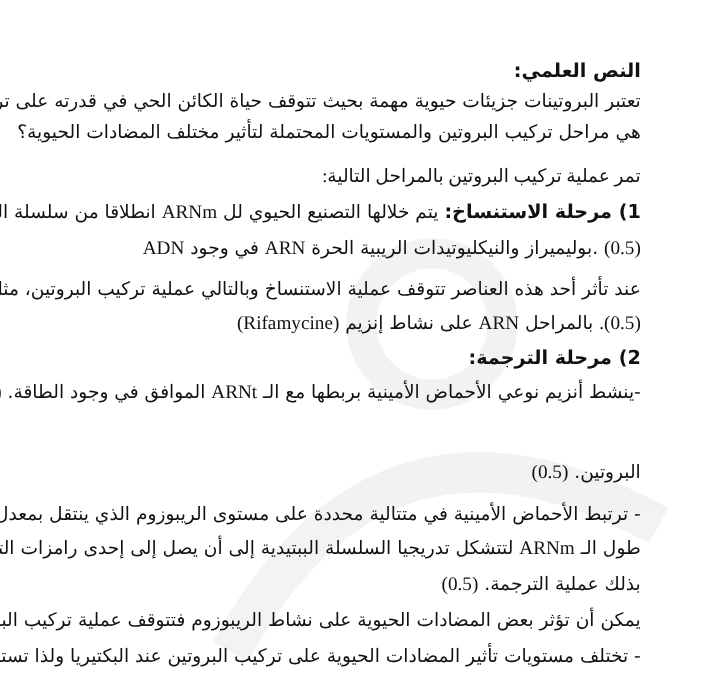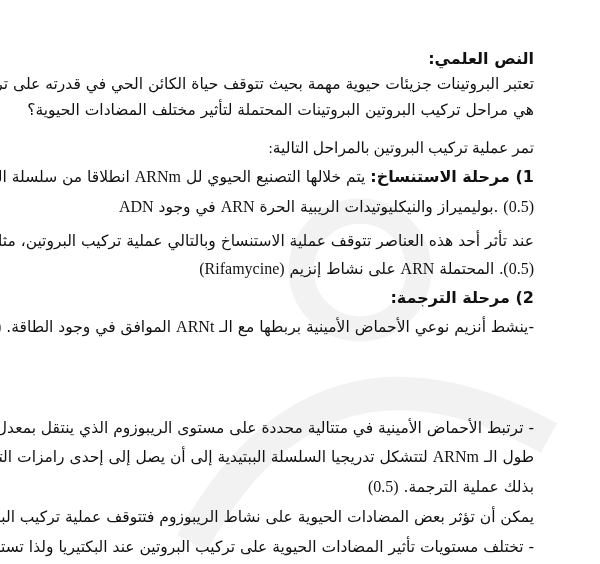--- a/index.html
+++ b/index.html
@@ -68,21 +68,21 @@
 <div class="page">
 
   <svg class="watermark" viewBox="0 0 100 100">
     <circle cx="50" cy="30" r="14" fill="none" stroke="#888" stroke-width="6"></circle>
     <path d="M10 95 Q40 40 95 70" fill="none" stroke="#888" stroke-width="8"></path>
   </svg>
 
   <div class="line natural heading" style="top:2px;">النص العلمي:</div>
 
   <div class="line" style="top:27px;">تعتبر البروتينات جزيئات حيوية مهمة بحيث تتوقف حياة الكائن الحي في قدرته على تركيبها فما</div>
-  <div class="line natural" style="top:53px;">هي مراحل تركيب البروتين البروتينات المحتملة لتأثير مختلف المضادات الحيوية؟</div>
+  <div class="line natural" style="top:53px;">هي مراحل تركيب البروتين والمستويات المحتملة لتأثير مختلف المضادات الحيوية؟</div>
 
   <div class="line natural" style="top:91px;font-family:Liberation Serif, serif;">تمر عملية تركيب البروتين بالمراحل التالية:</div>
 
   <div class="line" style="top:120px;">
     <span class="bold heading">1) مرحلة الاستنساخ:</span>
     <span>يتم خلالها التصنيع الحيوي لل</span>
     <span class="latin">ARNm</span>
     <span>انطلاقا من سلسلة القضاء من</span>
   </div>
   <div class="line natural" style="top:150px;">
@@ -90,30 +90,34 @@
     <span>في وجود</span>
     <span class="latin">ARN</span>
     <span>بوليميراز والنيكليوتيدات الريبية الحرة.</span>
     <span class="latin">(0.5)</span>
   </div>
   <div class="line" style="top:184px;">عند تأثر أحد هذه العناصر تتوقف عملية الاستنساخ وبالتالي عملية تركيب البروتين، مثل تأثير</div>
   <div class="line natural" style="top:212px;">
     <span class="latin">(Rifamycine)</span>
     <span>على نشاط إنزيم</span>
     <span class="latin">ARN</span>
-    <span>المحتملة</span>
+    <span>بالمراحل</span>
     <span class="latin">.(0.5)</span>
   </div>
 
   <div class="line natural heading" style="top:241px;">2) مرحلة الترجمة:</div>
 
   <div class="line natural" style="top:270px;">
     <span>-ينشط أنزيم نوعي الأحماض الأمينية بربطها مع الـ</span>
     <span class="latin">ARNt</span>
     <span>الموافق في وجود الطاقة.</span>
+    <span class="latin">(0.5)</span>
+  </div>
+  <div class="line natural" style="top:336px;">
+    <span>البروتين.</span>
     <span class="latin">(0.5)</span>
   </div>
 
   <div class="line" style="top:371px;">- ترتبط الأحماض الأمينية في متتالية محددة على مستوى الريبوزوم الذي ينتقل بمعدل رامزة على</div>
   <div class="line" style="top:400px;">
     <span>طول الـ</span>
     <span class="latin">ARNm</span>
     <span>لتتشكل تدريجيا السلسلة الببتيدية إلى أن يصل إلى إحدى رامزات التوقف لتنتهي</span>
   </div>
   <div class="line natural" style="top:430px;">

